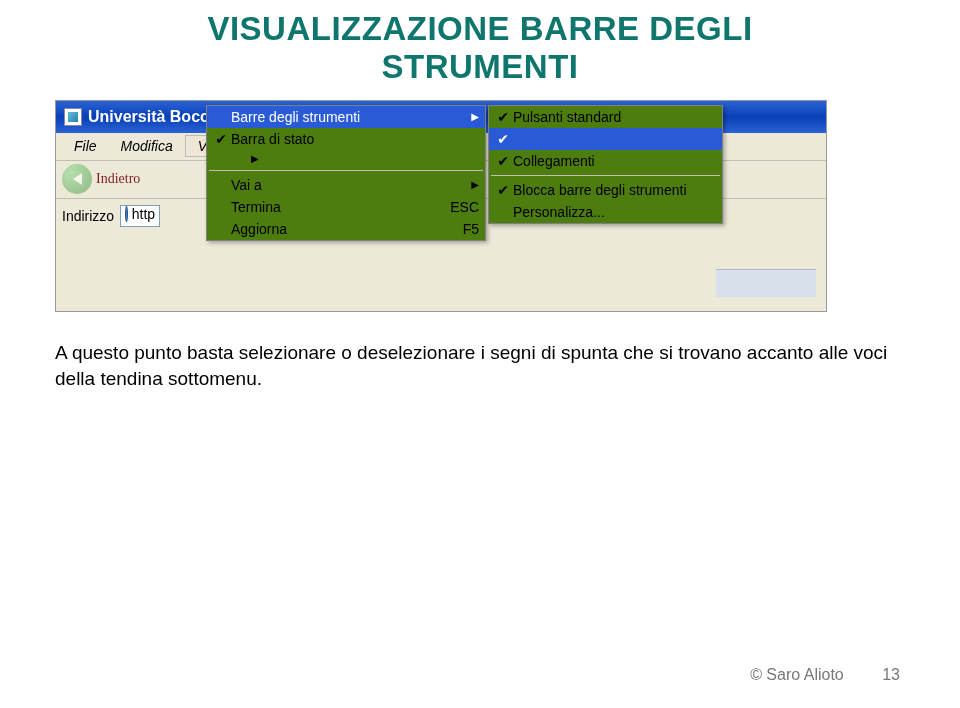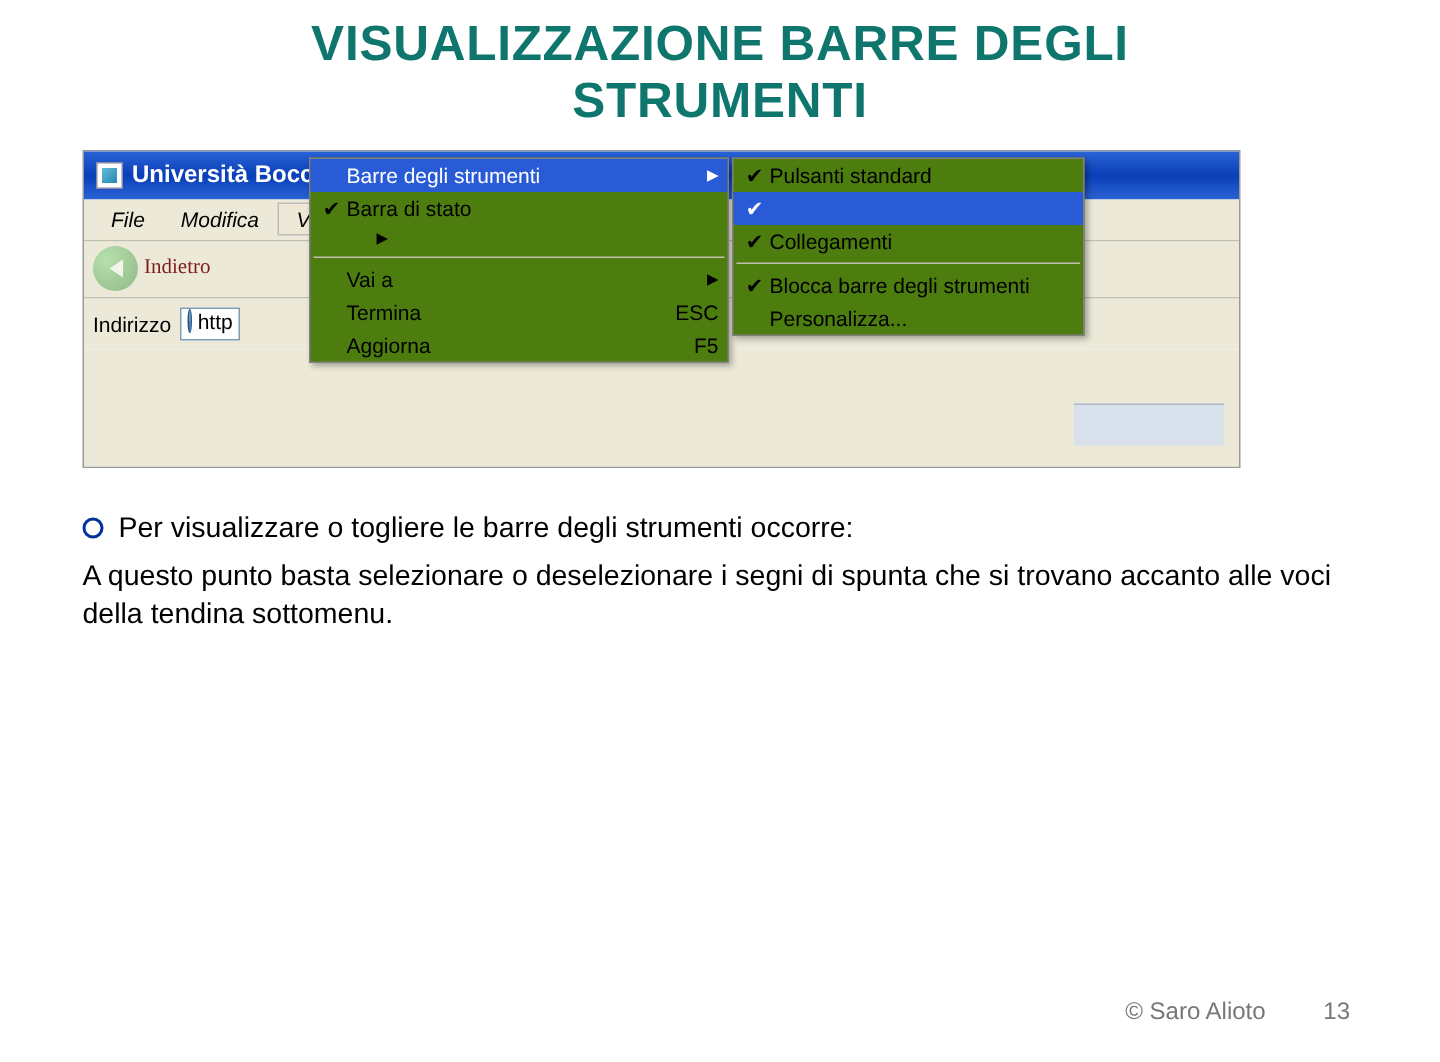--- a/index.html
+++ b/index.html
@@ -262,22 +262,19 @@
       </div>
       <div class="dd-row">
         <span class="chk"></span>
         <span class="lbl">Personalizza...</span>
       </div>
     </div>
   </div>
 </div>
 
 <div class="body-text">
-  <p>
-    <span class="bullet"></span><span>Per visualizzare o togliere le barre degli strumenti occorre:</span>
-  </p>
   <p>A questo punto basta selezionare o deselezionare i segni di spunta che si trovano accanto alle voci della tendina sottomenu.</p>
 </div>
 
 <div class="footer">
   <span>© Saro Alioto</span>
   <span class="pg">13</span>
 </div>
 
 </body></html>

